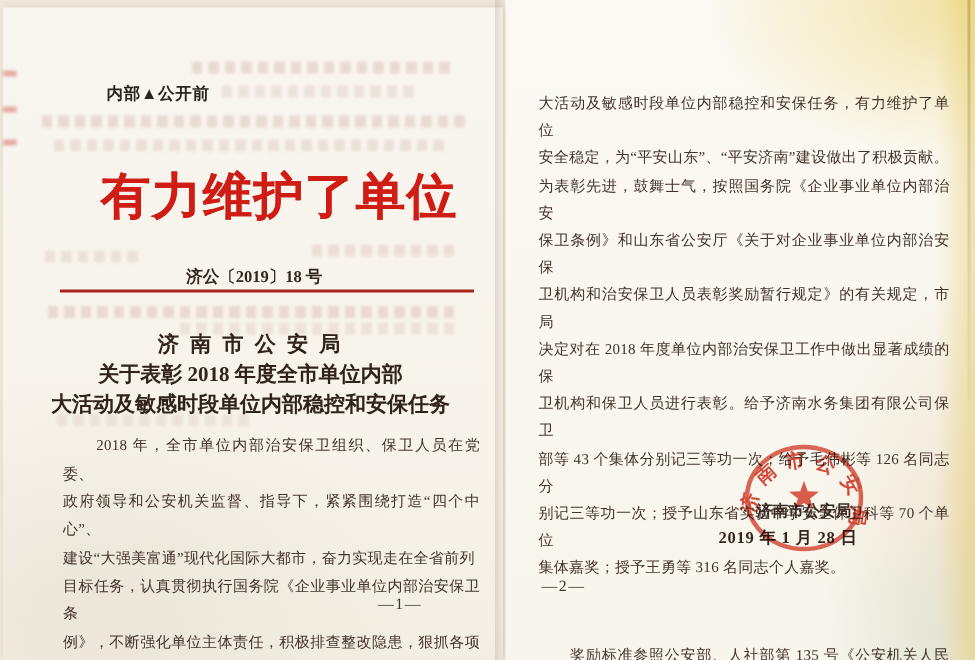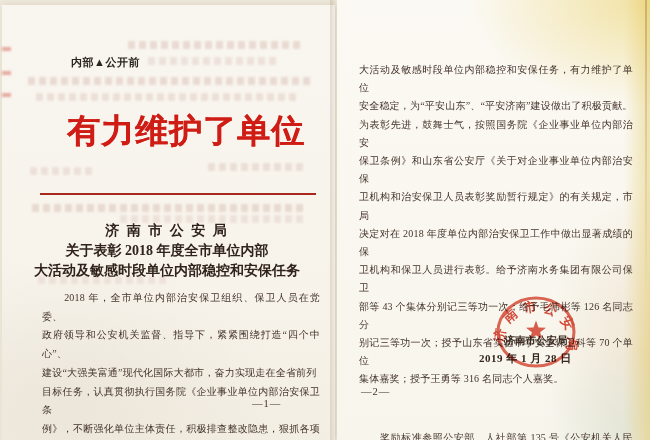--- a/index.html
+++ b/index.html
@@ -78,20 +78,21 @@
     <div class="ghost" style="left:28px;top:162px;width:66px;opacity:.22;"></div>
     <div class="ghost" style="left:30px;top:199px;width:272px;"></div>
     <div class="ghost" style="left:118px;top:210px;width:184px;opacity:.2;"></div>
     <div class="ghost" style="left:36px;top:271px;width:130px;opacity:.18;"></div>
     <div class="redmark" style="left:0;top:42px;"></div>
     <div class="redmark" style="left:0;top:66px;"></div>
     <div class="redmark" style="left:0;top:88px;"></div>
 
     <div class="classification">内部▲公开前</div>
     <h1 class="doc-title">有力维护了单位</h1>
+    <div class="doc-number">济公〔2019〕18 号</div>
     <div class="red-rule"></div>
 
     <div class="decision-title">
       <div class="l1">济 南 市 公 安 局</div>
       <div class="l2">关于表彰 2018 年度全市单位内部</div>
       <div class="l3">大活动及敏感时段单位内部稳控和安保任务</div>
     </div>
 
     <div class="bodytext p1-body">　　2018 年，全市单位内部治安保卫组织、保卫人员在党委、
 政府领导和公安机关监督、指导下，紧紧围绕打造“四个中心”、

